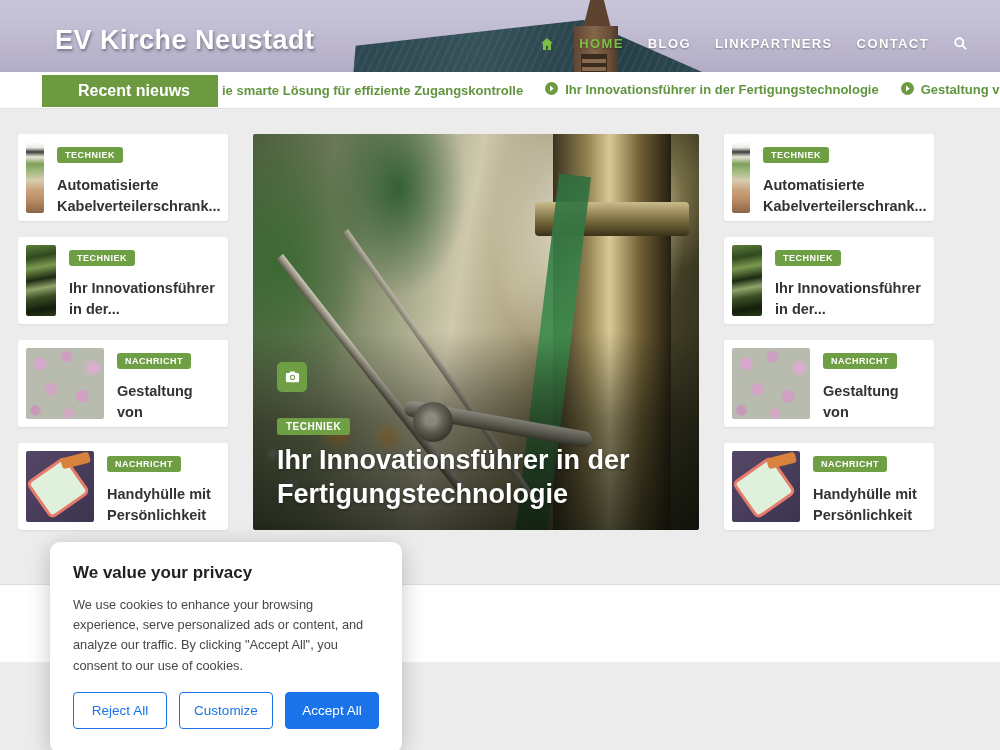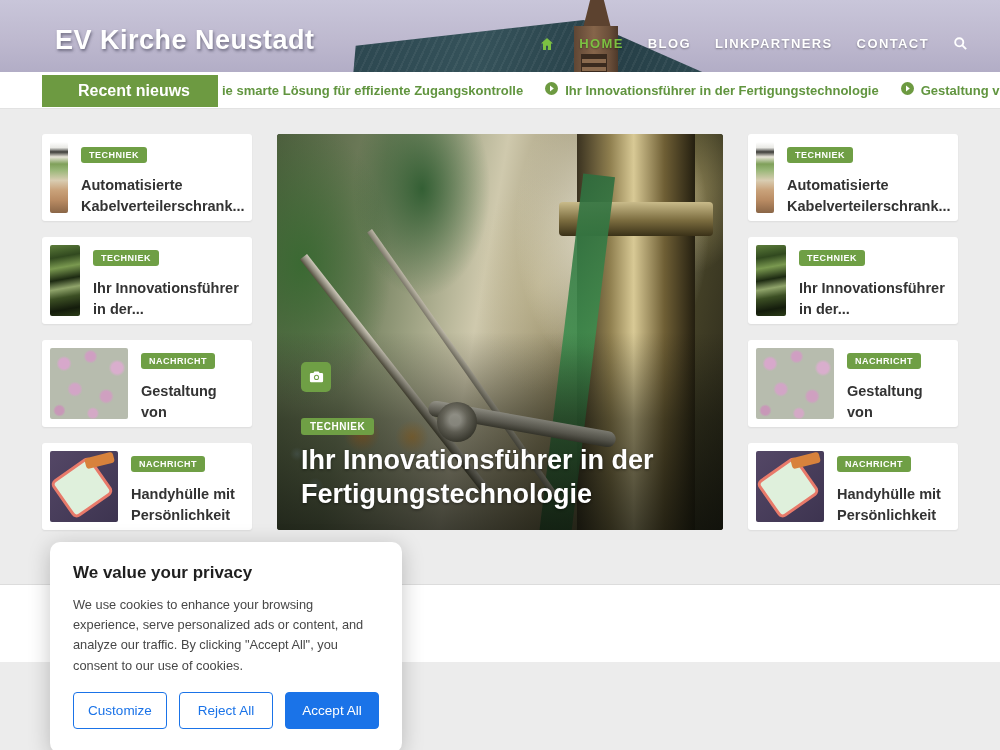--- a/index.html
+++ b/index.html
@@ -25,24 +25,24 @@
            text-shadow:0 1px 2px rgba(0,0,0,.35); }
   .nav a.active { color:#7cc142; }
   .nav .home-ic, .nav .search-ic { display:flex; align-items:center; }
 
   
   .ticker { position:relative; height:37px; background:#fff; border-bottom:1px solid #e2e2e2; overflow:hidden; }
   .ticker-label { position:absolute; left:42px; top:3px; width:176px; height:32px; background:#6d9a41; z-index:2;
                   color:#fff; font-weight:bold; font-size:16px; display:flex; align-items:center; justify-content:center;padding-left:8px; }
   .ticker-items { position:absolute; left:222px; top:0; height:36px; display:flex; align-items:center;
                   gap:22px; white-space:nowrap; }
-  .ticker-item { display:flex; align-items:center; gap:7px; color:#61953f; font-weight:bold; font-size:13px; }
-
-  
-  .main { height:475px; padding:25px 42px 0; display:flex; }
+  .ticker-item { display:flex; gap:7px; color:#61953f; font-weight:bold; font-size:13px; }
+
+  
+  .main { height:475px; padding:25px 18px 0; display:flex; }
   .col { width:210px; }
   .center { width:446px; margin:0 25px; }
 
   .card { background:#fff; border-radius:3px; height:87px; margin-bottom:16px; padding:8px;
           display:flex; box-shadow:0 1px 2px rgba(0,0,0,.07); cursor:pointer; }
   .thumb { height:71px; margin-right:13px; flex-shrink:0; border-radius:2px; }
   .t1 { width:18px; background:linear-gradient(180deg,#ffffff 0%,#e9e9e5 8%,#3c3c38 14%,#e9e6da 21%,#7fa05a 31%,#9bb87a 40%,#d9cdb2 54%,#c9a27a 68%,#b98b63 82%,#8a6647 100%); }
   .t2 { width:30px; background:linear-gradient(170deg,#5d7d3b 0%,#31491f 18%,#7a9950 32%,#1d2a12 48%,#90a46b 60%,#3c4f24 72%,#141c0c 88%,#2c3d18 100%); }
   .t3 { width:78px; background-color:#b7bcae; background-image:
         radial-gradient(circle 11px at 18% 22%, #d7a8cb 0 45%, transparent 70%),
@@ -256,17 +256,17 @@
     </div>
   </div>
 </div>
 
 <div class="footer"></div>
 
 <div class="cookie">
   <h2>We value your privacy</h2>
   <p>We use cookies to enhance your browsing experience, serve personalized ads or content, and analyze our traffic. By clicking "Accept All", you consent to our use of cookies.</p>
   <div class="cookie-btns">
+    <button class="btn-outline">Reject All</button>
     <button class="btn-outline">Customize</button>
-    <button class="btn-outline">Reject All</button>
     <button class="btn-primary">Accept All</button>
   </div>
 </div>
 
 </body></html>

